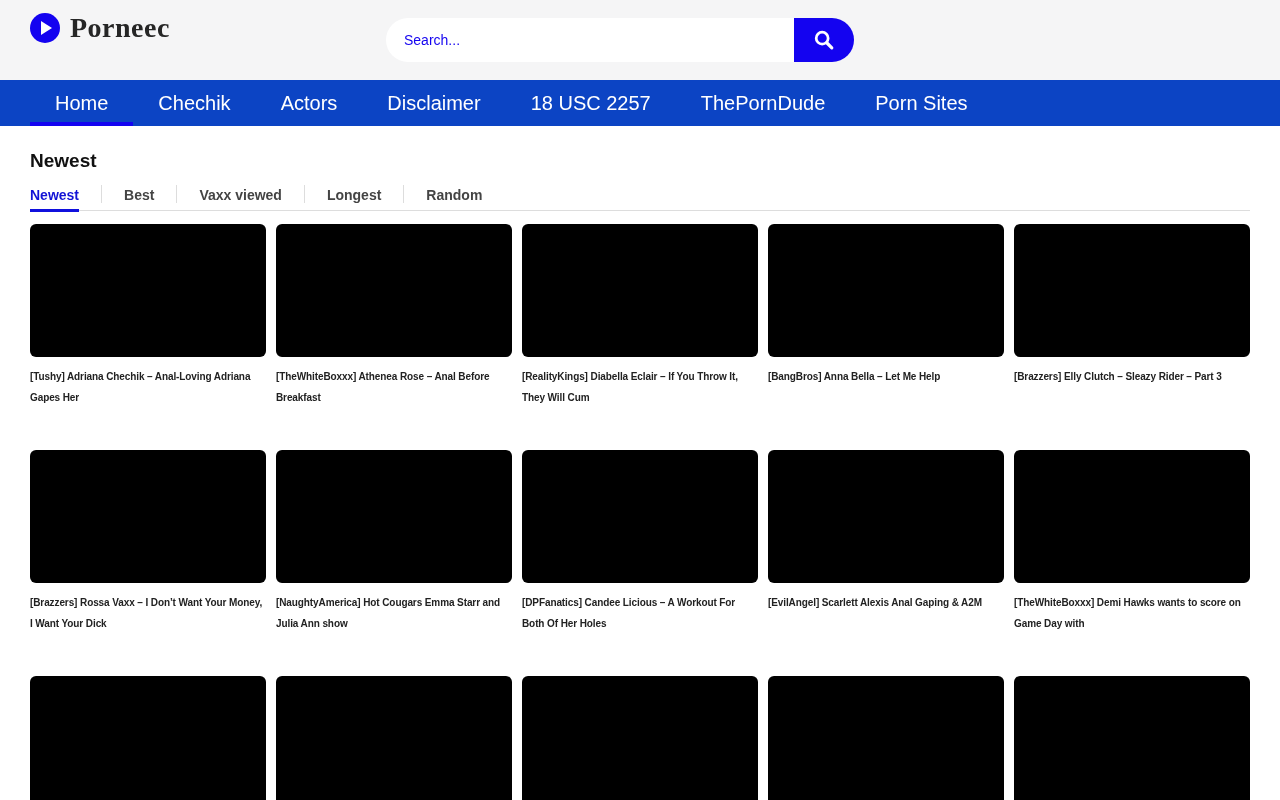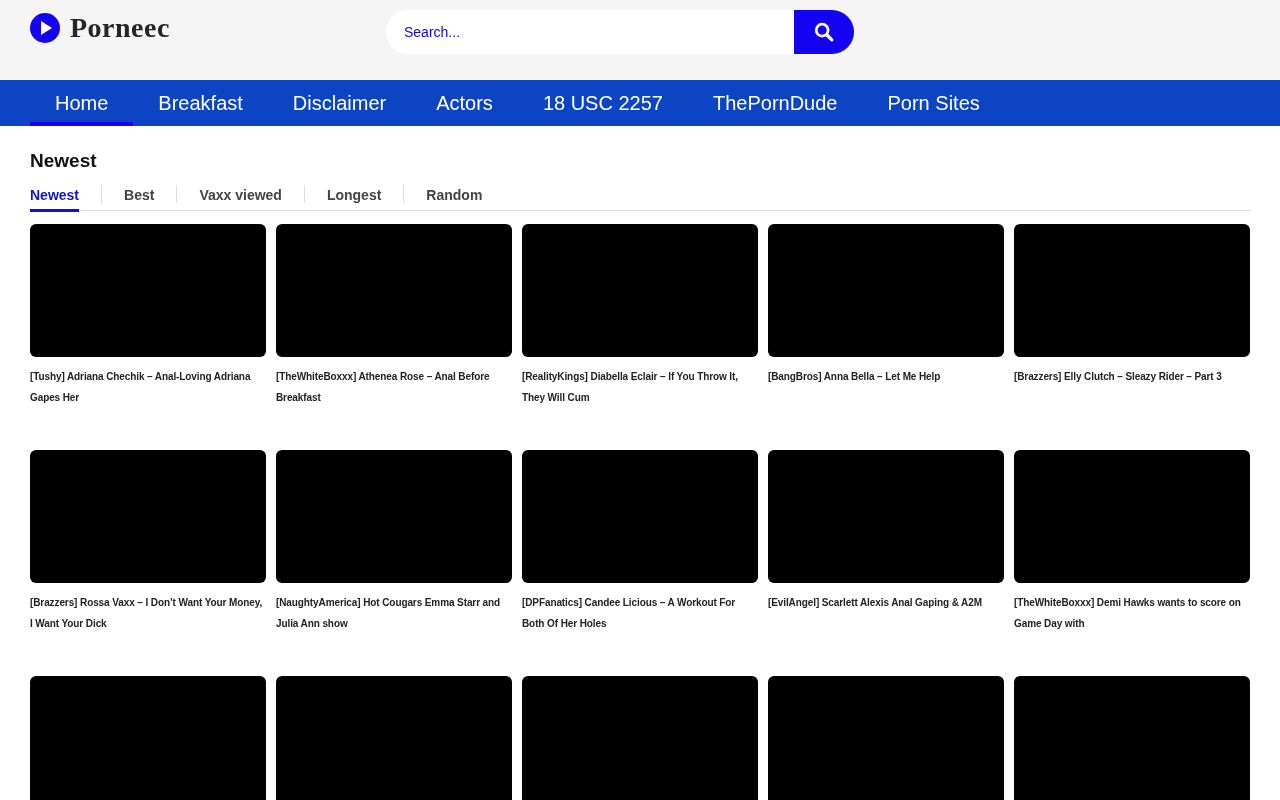--- a/index.html
+++ b/index.html
@@ -10,21 +10,21 @@
   .site-header { position: relative; height: 80px; background: #f5f5f6;
                  display: flex; align-items: flex-start; padding: 12px 30px; }
   .logo { display: flex; align-items: center; gap: 10px; cursor: pointer; }
   .logo-circle { width: 30px; height: 30px; border-radius: 50%; background: #1403f0;
                  display: flex; align-items: center; justify-content: center; }
   .logo-tri { width: 0; height: 0; margin-left: 3px;
               border-left: 11px solid #fff; border-top: 7px solid transparent;
               border-bottom: 7px solid transparent; }
   .logo-text { font-family: "Liberation Serif", serif; font-weight: 700;
                font-size: 28px; color: #262626; letter-spacing: 0.5px; }
-  .searchbar { position: absolute; left: 386px; top: 10px; height: 44px; display: flex; }
+  .searchbar { position: absolute; left: 386px; top: 18px; height: 44px; display: flex; }
   .search-input { width: 408px; height: 44px; border: none; outline: none;
                   background: #fff; border-radius: 22px 0 0 22px; padding: 0 18px;
                   font-size: 14px; color: #1403f0; font-family: "Liberation Sans", sans-serif; }
   .search-input::placeholder { color: #1403f0; opacity: 1; }
   .search-btn { width: 60px; height: 44px; border: none; background: #1403f0;
                 border-radius: 0 22px 22px 0; cursor: pointer;
                 display: flex; align-items: center; justify-content: center; }
 
   
   .main-nav { height: 46px; background: #0c44c4; padding: 0 30px; }
@@ -72,23 +72,23 @@
         <circle cx="10" cy="10" r="6.5" fill="none" stroke="#fff" stroke-width="3"></circle>
         <line x1="15" y1="15" x2="20.5" y2="20.5" stroke="#fff" stroke-width="3.5" stroke-linecap="round"></line>
       </svg>
     </button>
   </div>
 </header>
 
 <nav class="main-nav">
   <ul>
     <li class="active">Home</li>
-    <li>Breakfast</li>
+    <li>Chechik</li>
+    <li>Actors</li>
     <li>Disclaimer</li>
-    <li>Actors</li>
     <li>18 USC 2257</li>
     <li>ThePornDude</li>
     <li>Porn Sites</li>
   </ul>
 </nav>
 
 <main>
   <h1 class="page-title">Newest</h1>
 
   <div class="tabs">

